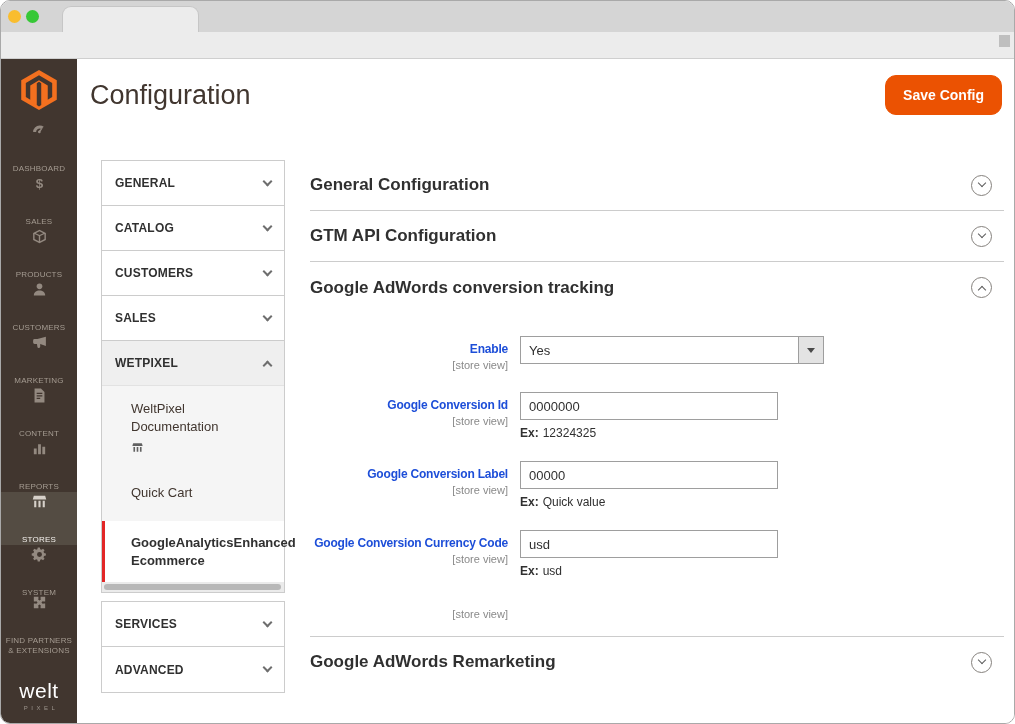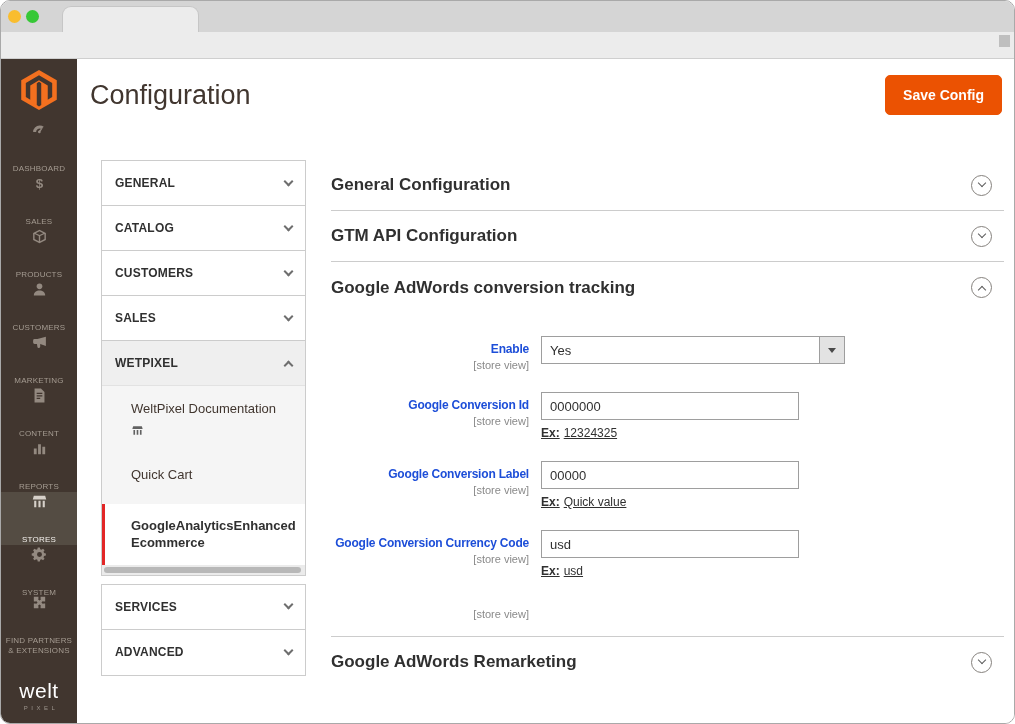--- a/index.html
+++ b/index.html
@@ -34,26 +34,26 @@
   .welt { margin-top:auto; padding:8px 0 12px; text-align:center; color:#fff; }
   .welt .w1 { font-size:21px; line-height:1; letter-spacing:.5px; }
   .welt .w2 { font-size:6px; letter-spacing:3.5px; color:#9c948c; margin-top:4px; padding-left:4px; }
 
   .main { flex:1; display:flex; flex-direction:column; min-width:0; background:#fff; }
 
   .page-header { display:flex; align-items:center; justify-content:space-between;
                  padding:16px 12px 14px 13px; flex-shrink:0; }
   .page-title { font-size:27px; font-weight:400; color:#41362f; }
   .save-btn { background:#eb5202; color:#fff; font-size:14px; font-weight:700; font-family:inherit;
-              padding:11px 17px; border:1px solid #eb5202; border-radius:5px; cursor:pointer; }
+              padding:11px 17px; border:1px solid #eb5202; border-radius:11px; cursor:pointer; }
 
   .content { flex:1; display:flex; align-items:flex-start; padding:31px 10px 0 24px; min-height:0; }
 
   
-  .cfg-nav { width:205px; flex-shrink:0; }
+  .cfg-nav { width:184px; flex-shrink:0; }
   .cfg-box { border:1px solid #ccc; background:#fff; }
   .cfg-box + .cfg-box { margin-top:8px; }
   .cfg-row { height:45px; display:flex; align-items:center; justify-content:space-between;
              padding:0 13px; border-bottom:1px solid #ccc; background:#fff; cursor:pointer; }
   .cfg-box .cfg-row:last-child { border-bottom:none; }
   .cfg-row .t { font-weight:700; font-size:12px; color:#303030; letter-spacing:.2px; }
   .cfg-row.open { background:#efefef; border-bottom:1px solid #e2e2e2; }
 
   .cv { display:inline-block; width:7px; height:7px; border-right:2px solid #6e6e6e; border-bottom:2px solid #6e6e6e; }
   .cv.down { transform:rotate(45deg);  margin-top:-4px; }
@@ -89,21 +89,21 @@
   .flabel .l { font-size:12px; font-weight:700; color:#1d4ed8; letter-spacing:-0.2px; white-space:nowrap; }
   .flabel .s { font-size:11px; color:#8a8a8a; margin-top:3px; }
   .txt { width:258px; height:28px; border:1px solid #9e9e9e; padding:0 8px; font-size:13px;
          color:#303030; font-family:inherit; background:#fff; }
   .sel { position:relative; width:304px; height:28px; border:1px solid #9e9e9e; background:#fff;
          display:flex; align-items:center; padding:0 8px; font-size:13px; color:#303030; cursor:pointer; }
   .sel-btn { position:absolute; top:0; right:0; width:25px; height:26px; background:#e3e3e3;
              border-left:1px solid #9e9e9e; display:flex; align-items:center; justify-content:center; cursor:pointer; }
   .tri { width:0; height:0; border-left:4px solid transparent; border-right:4px solid transparent;
          border-top:5px solid #4a4a4a; }
-  .hint { margin-top:6px; font-size:12px; color:#303030;text-decoration:underline; }
+  .hint { margin-top:6px; font-size:12px; color:#303030; }
   .hint b { font-weight:700; margin-right:4px; }
 </style>
 </head>
 <body>
 
 <div class="window">
 
   <div class="chrome1">
     <span class="dot dot-yellow"></span>
     <span class="dot dot-green"></span>

